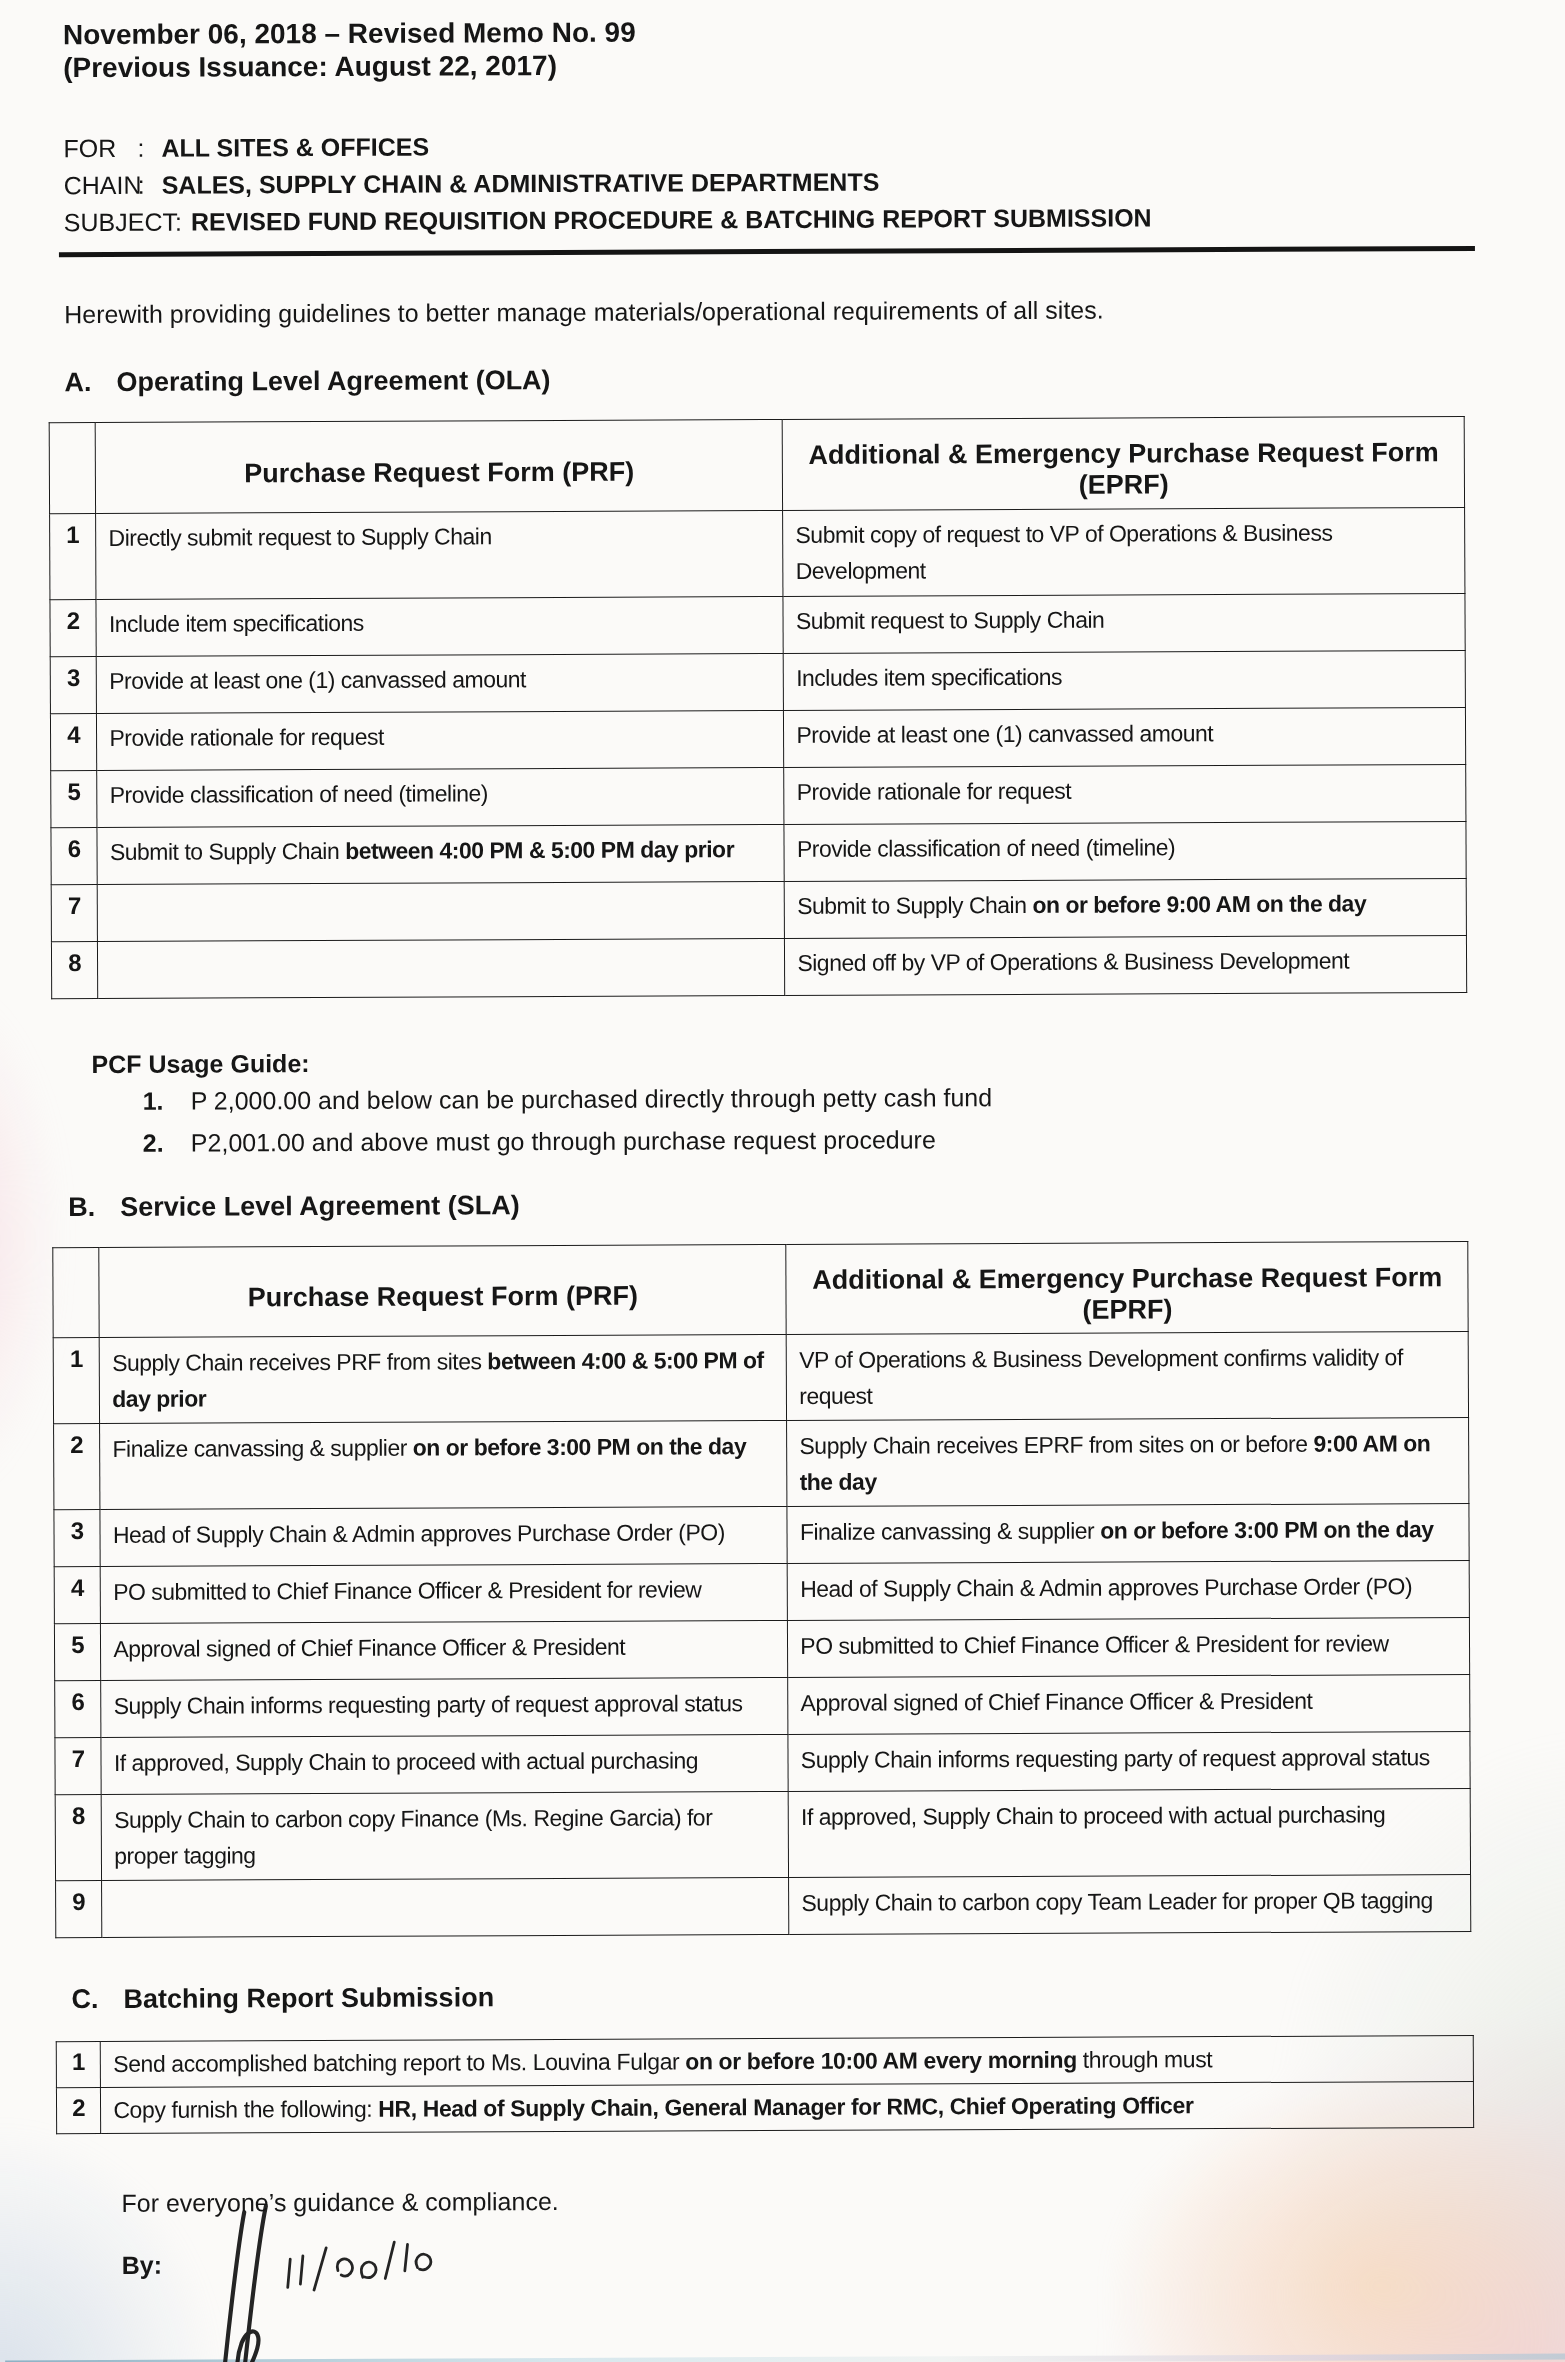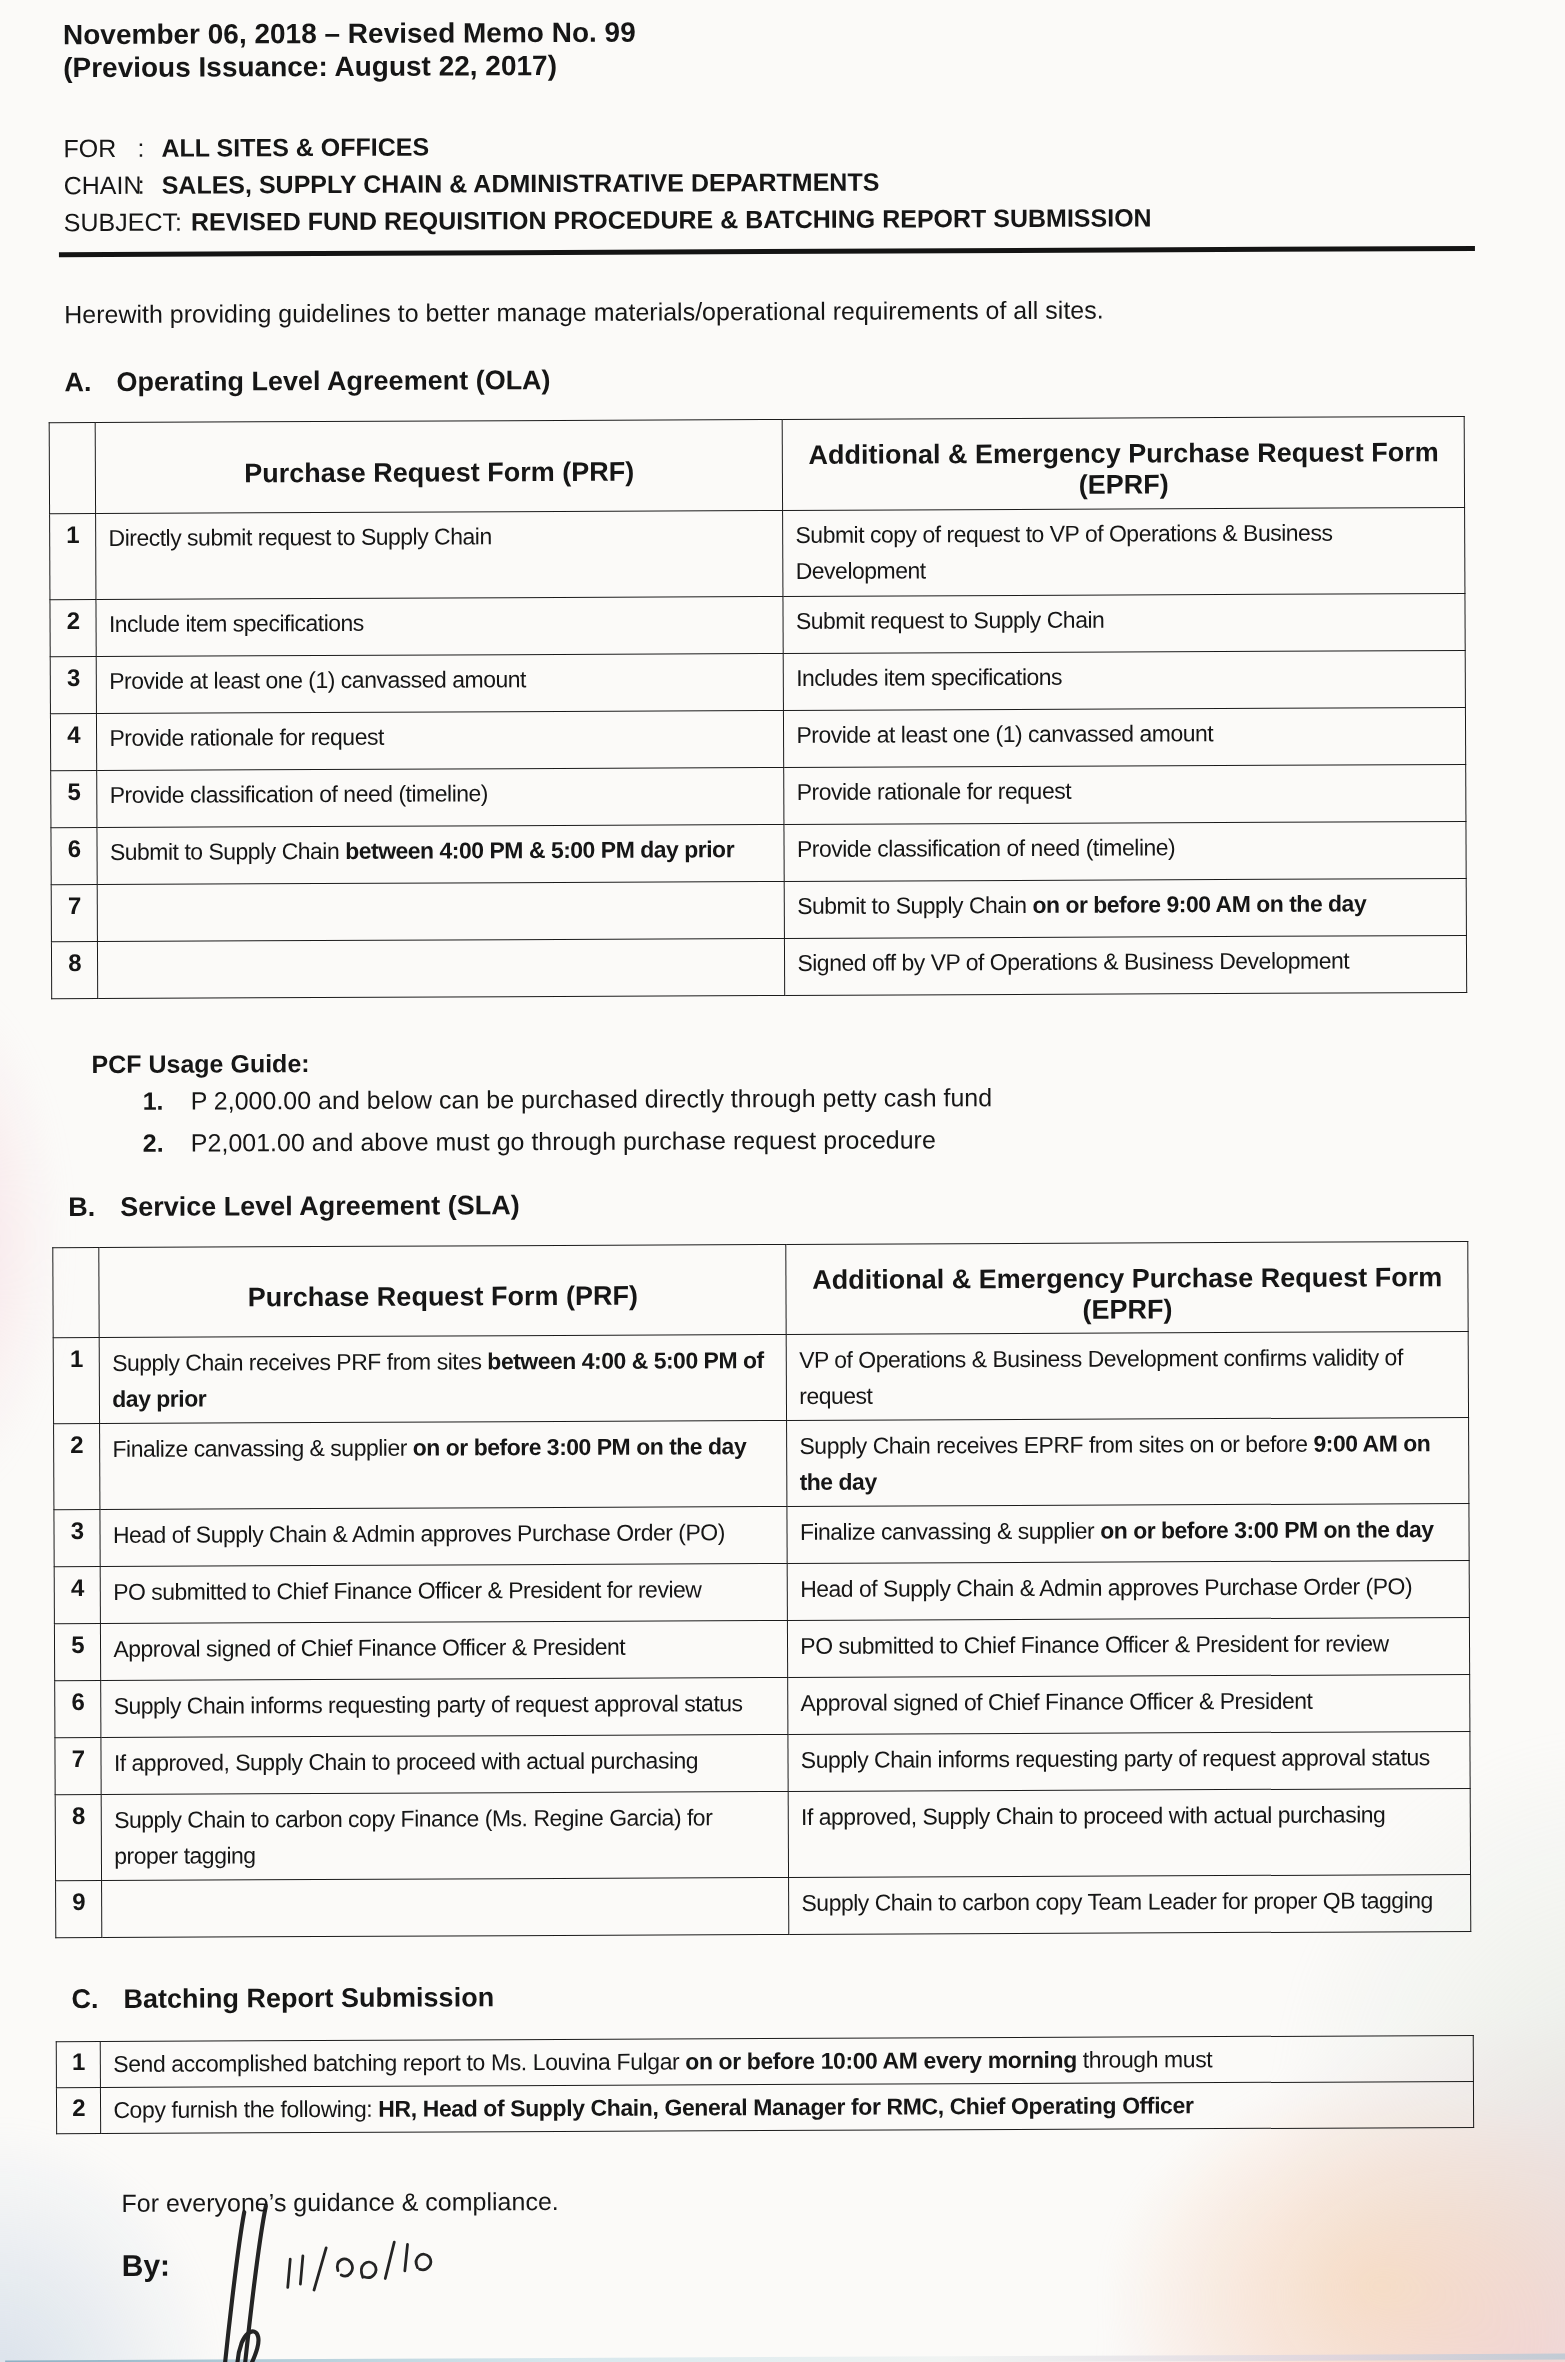--- a/index.html
+++ b/index.html
@@ -60,21 +60,21 @@
   
   .pcf{margin:50px 0 0 24px;}
   .pcf-heading{font-size:25px;font-weight:bold;margin:0;line-height:31px;}
   .pcf-item{display:flex;font-size:25px;line-height:42px;margin-left:51px;}
   .pcf-num{width:48px;flex:0 0 auto;font-weight:bold;}
 
   
   .closing{margin:54px 0 0 49px;position:relative;}
   .closing-text{font-size:25px;line-height:31px;margin:0;}
   .sig-area{position:relative;height:72px;margin-top:31px;}
-  .by{font-size:30px;font-weight:bold;line-height:31px;margin-top:13px;}
+  .by{font-size:25px;font-weight:bold;line-height:31px;margin-top:13px;}
   .signature{position:absolute;left:44px;top:-54px;width:277px;height:217px;overflow:visible;transform:rotate(-6deg);opacity:.93;}
   .signature path{fill:none;stroke:#141414;stroke-linecap:round;stroke-linejoin:round;}
 </style>
 </head>
 <body>
 
 <div class="sheet">
   <div class="artifact art-ml"></div>
   <div class="artifact art-bl"></div>
   <div class="artifact art-br"></div>

